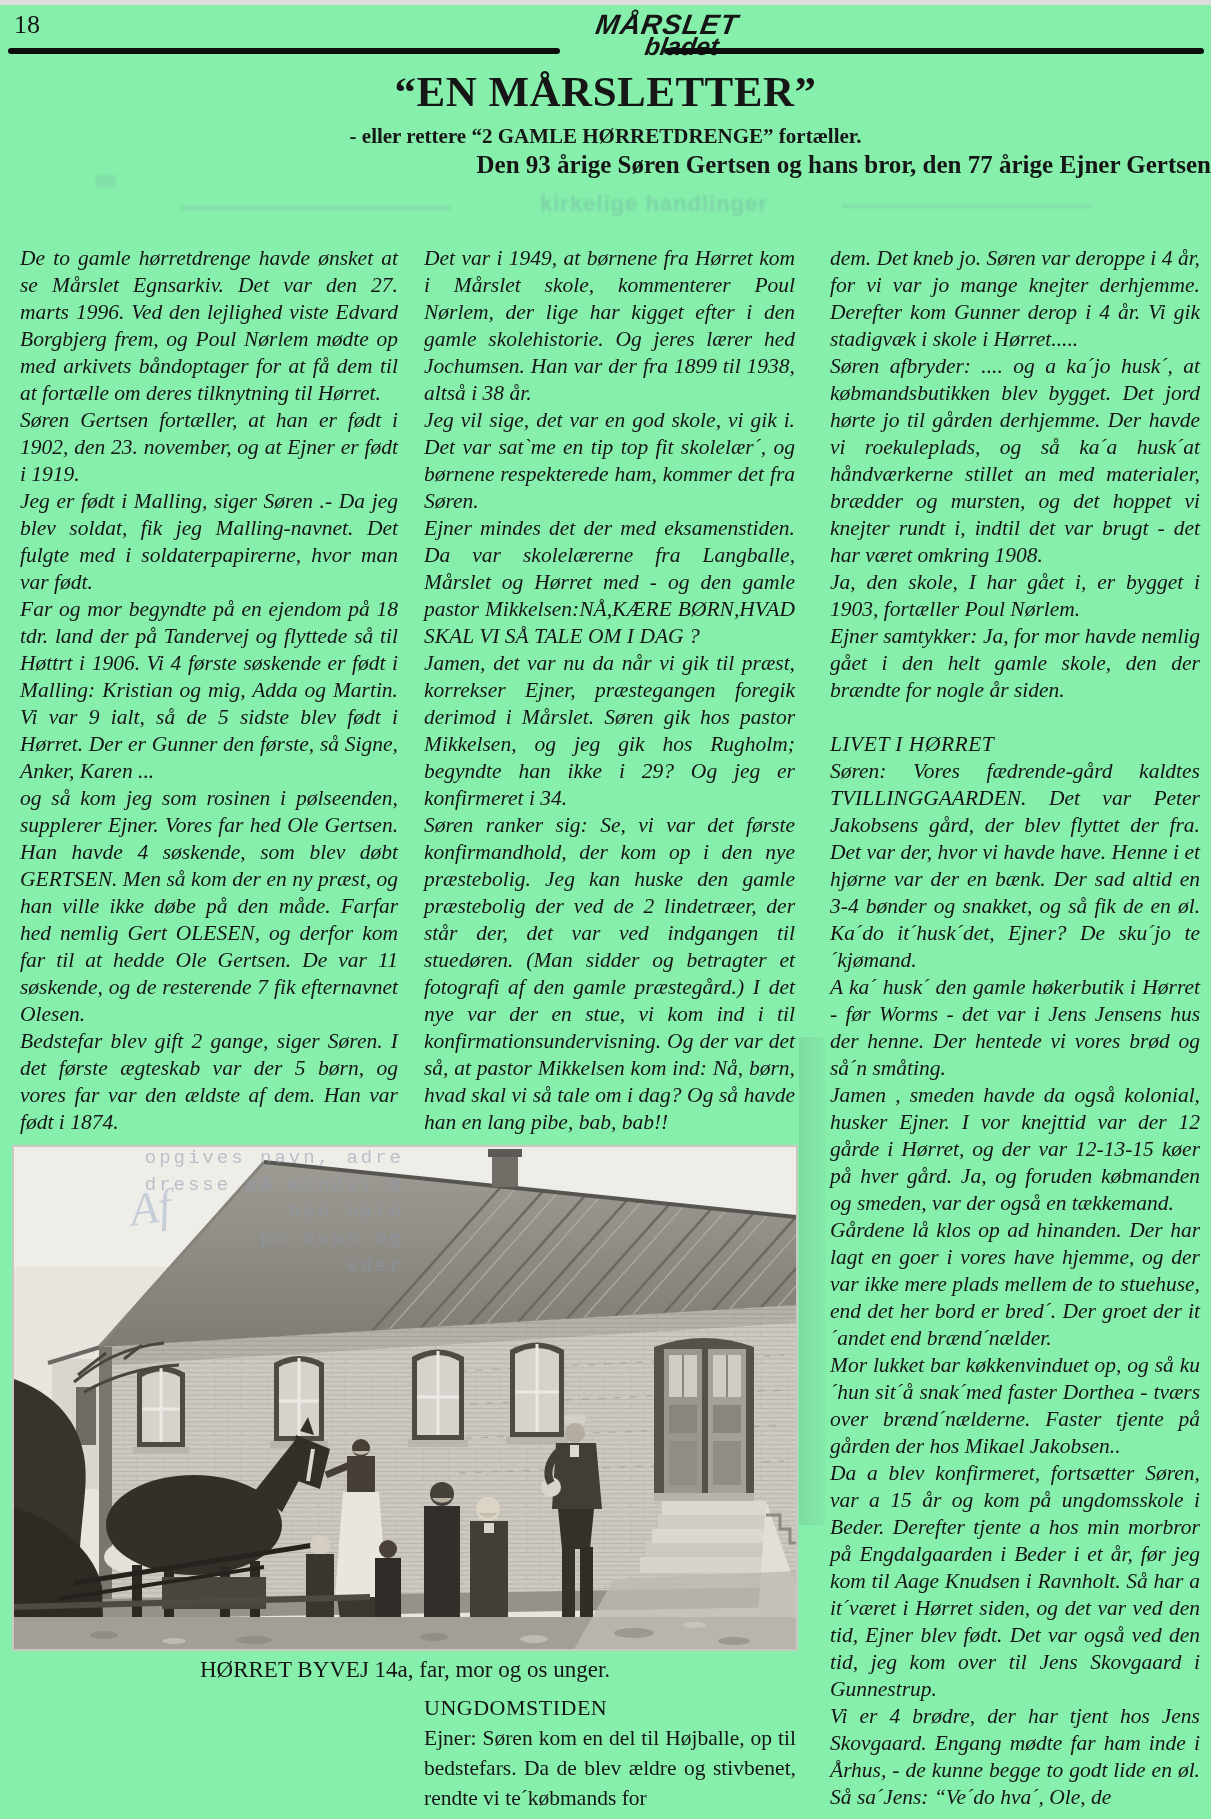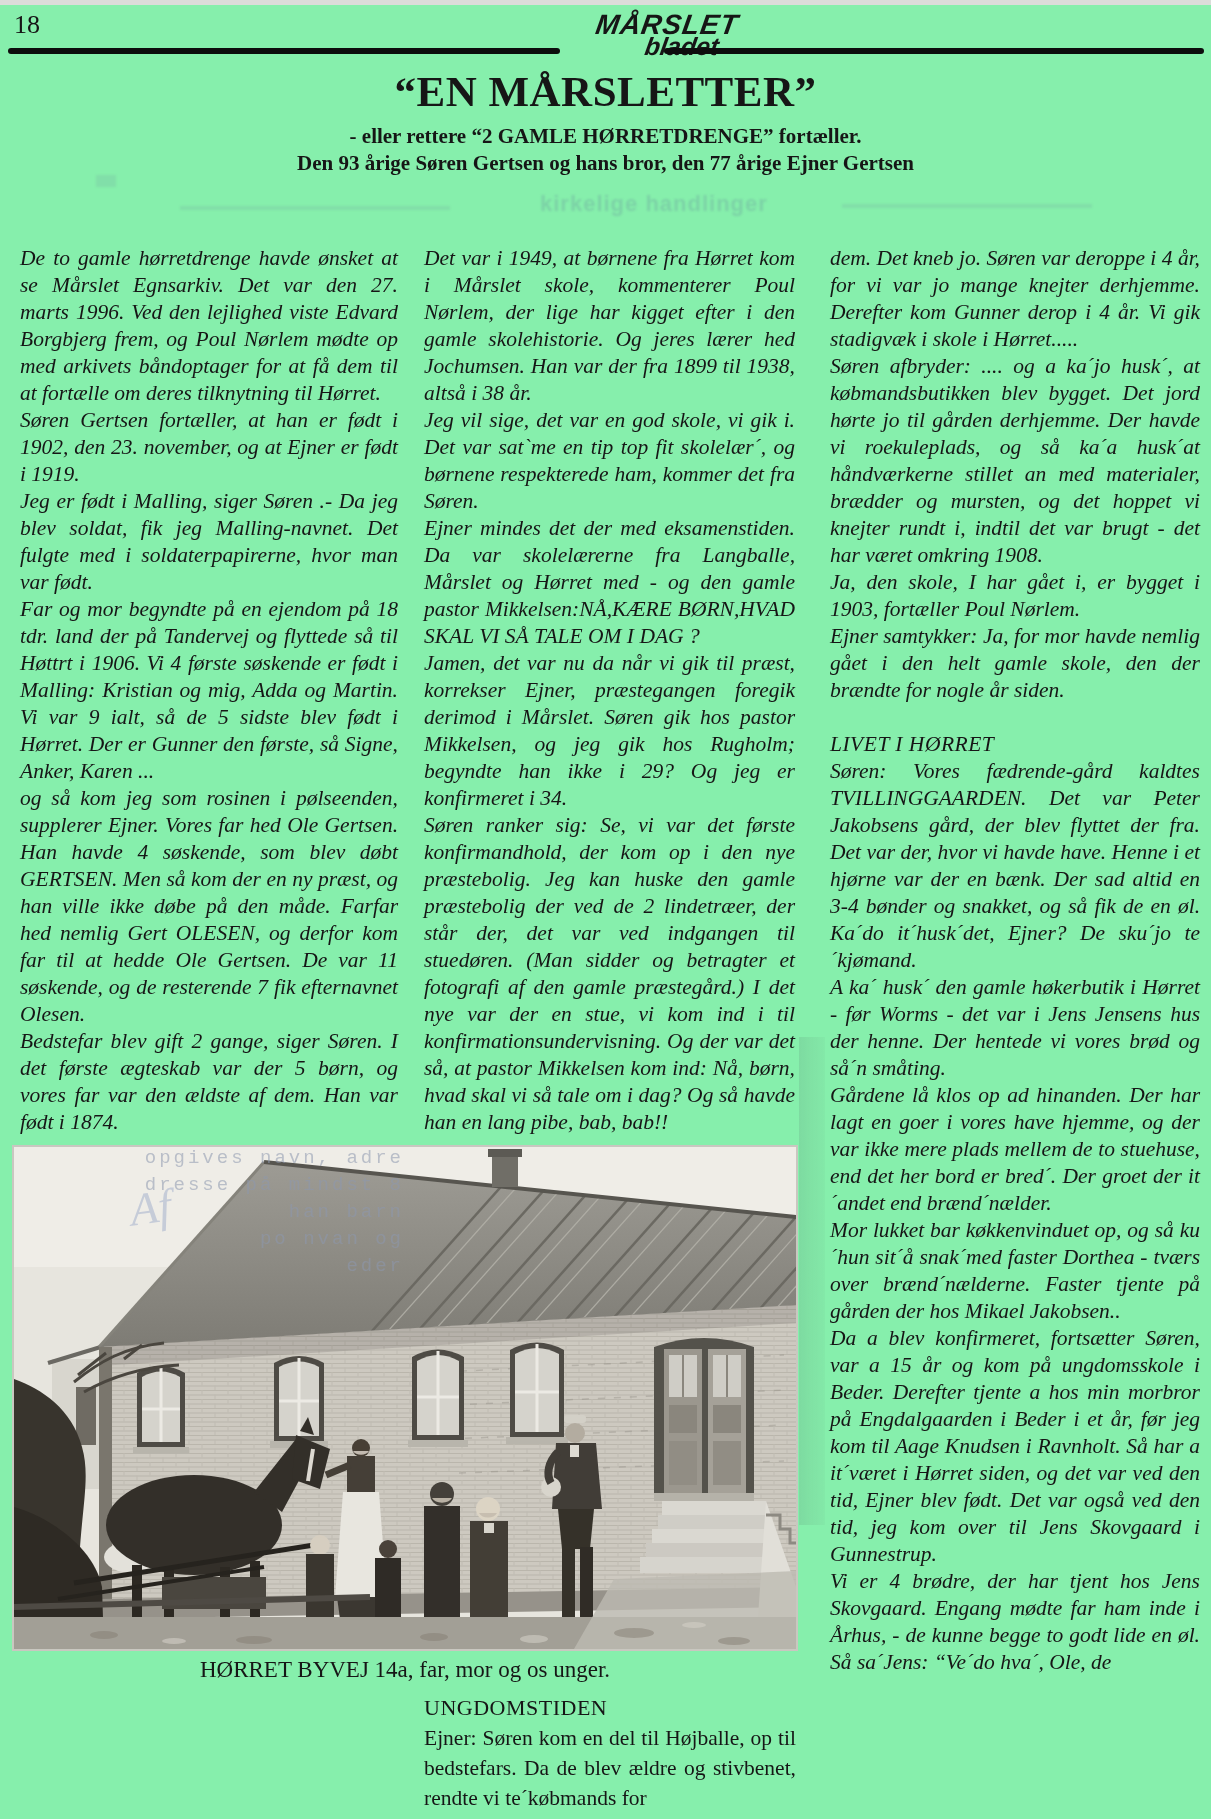--- a/index.html
+++ b/index.html
@@ -13,21 +13,21 @@
   .mast-sub{position:absolute;left:645px;top:27px;font-family:"Liberation Sans",sans-serif;
         font-style:italic;font-weight:bold;font-size:25px;transform:skewX(-9deg);}
   .rule{position:absolute;top:43px;height:6px;background:#0d0d0d;border-radius:3px;}
   .rule.left{left:8px;width:552px;}
   .rule.right{left:664px;width:540px;}
 
   
   .title{position:absolute;left:0;width:100%;top:62px;text-align:center;
          font-size:43px;font-weight:bold;letter-spacing:.5px;}
   .sub1{position:absolute;left:0;width:100%;top:119px;text-align:center;font-size:21px;font-weight:bold;}
-  .sub2{position:absolute;left:0;width:100%;top:146px;text-align:center;font-size:21px;font-weight:bold;}
+  .sub2{position:absolute;left:0;width:100%;top:146px;text-align:right;font-size:25px;font-weight:bold;}
 
   
   .ghost-dash{position:absolute;background:rgba(95,110,150,.12);filter:blur(1px);}
   .ghost-word{position:absolute;font-weight:bold;color:rgba(85,100,145,.20);
         filter:blur(1.2px);font-size:22px;letter-spacing:1px;font-family:"Liberation Sans",sans-serif;}
   .strip{position:absolute;left:799px;top:1032px;width:26px;height:488px;
         background:linear-gradient(90deg,rgba(60,60,72,.11),rgba(60,60,72,.03));filter:blur(.6px);}
 
   
   .col{position:absolute;top:240px;font-size:21.5px;line-height:27px;text-align:justify;font-style:italic;}
@@ -98,20 +98,21 @@
     <div>
         <div class="para">dem. Det kneb jo. Søren var deroppe i 4 år, for vi var jo mange knejter derhjemme. Derefter kom Gunner derop i 4 år. Vi gik stadigvæk i skole i Hørret.....</div>
         <div class="para">Søren afbryder: .... og a ka´jo husk´, at købmandsbutikken blev bygget. Det jord hørte jo til gården derhjemme. Der havde vi roekuleplads, og så ka´a husk´at håndværkerne stillet an med materialer, brædder og mursten, og det hoppet vi knejter rundt i, indtil det var brugt - det har været omkring 1908.</div>
         <div class="para">Ja, den skole, I har gået i, er bygget i 1903, fortæller Poul Nørlem.</div>
         <div class="para">Ejner samtykker: Ja, for mor havde nemlig gået i den helt gamle skole, den der brændte for nogle år siden.</div>
       </div>
     <div class="para section-heading">LIVET I HØRRET</div>
     <div>
         <div class="para">Søren: Vores fædrende-gård kaldtes TVILLINGGAARDEN. Det var Peter Jakobsens gård, der blev flyttet der fra. Det var der, hvor vi havde have. Henne i et hjørne var der en bænk. Der sad altid en 3-4 bønder og snakket, og så fik de en øl. Ka´do it´husk´det, Ejner? De sku´jo te´kjømand.</div>
         <div class="para">A ka´ husk´ den gamle høkerbutik i Hørret - før Worms - det var i Jens Jensens hus der henne. Der hentede vi vores brød og så´n småting.</div>
+        <div class="para">Jamen , smeden havde da også kolonial, husker Ejner. I vor knejttid var der 12 gårde i Hørret, og der var 12-13-15 køer på hver gård. Ja, og foruden købmanden og smeden, var der også en tækkemand.</div>
         <div class="para">Gårdene lå klos op ad hinanden. Der har lagt en goer i  vores have hjemme, og der var ikke mere plads mellem de to stuehuse, end det her bord er bred´. Der groet der it´andet end brænd´nælder.</div>
         <div class="para">Mor lukket bar køkkenvinduet op, og så ku´hun sit´å snak´med faster Dorthea - tværs over brænd´nælderne. Faster tjente på gården der hos Mikael Jakobsen..</div>
         <div class="para">Da a blev konfirmeret, fortsætter Søren, var a 15 år og kom på ungdomsskole i Beder. Derefter tjente a hos min morbror på Engdalgaarden i Beder i et år, før jeg kom til Aage Knudsen i Ravnholt. Så har a it´været i Hørret siden, og det var ved den tid, Ejner blev født. Det var også ved den tid, jeg kom over til Jens Skovgaard i Gunnestrup.</div>
         <div class="para">Vi er 4 brødre, der har tjent hos Jens Skovgaard. Engang mødte far ham inde i Århus, - de kunne begge to godt lide en øl. Så sa´Jens: “Ve´do hva´, Ole, de</div>
       </div>
   </div>
 
   <div id="photo">
     <svg viewBox="0 0 782 502" width="782" height="502">
       <defs>

